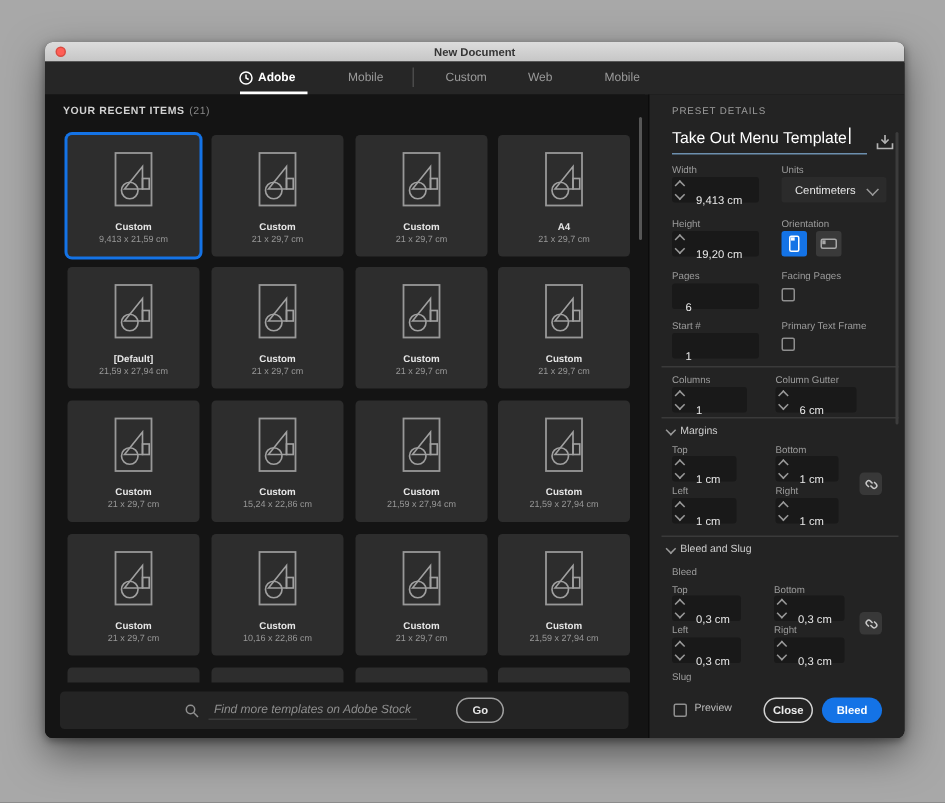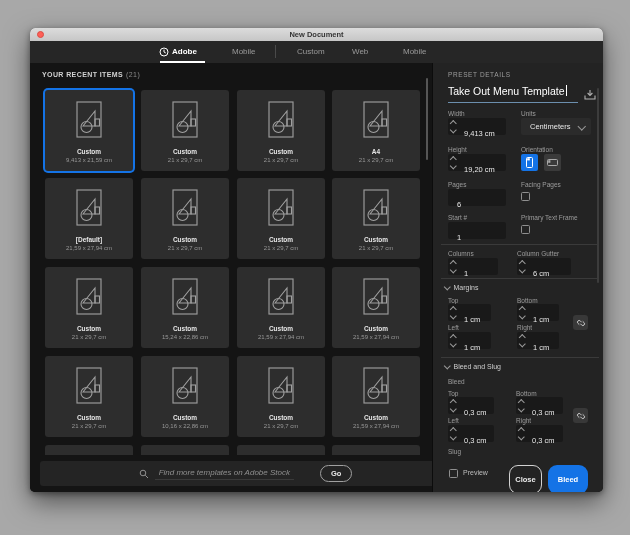--- a/index.html
+++ b/index.html
@@ -26,21 +26,21 @@
   .recent-heading .count{color:#8a8a8a;font-weight:normal;margin-left:3px;}
   .card{position:absolute;width:88px;height:81px;background:#2d2d2d;border-radius:3px;
         display:flex;flex-direction:column;align-items:center;box-sizing:border-box;padding-top:10px;}
   .card.selected{box-shadow:0 0 0 2px var(--accent,#1473e6);}
   .card-name{font-size:6.5px;font-weight:bold;color:#e6e6e6;margin-top:6px;}
   .card-dims{font-size:6px;color:#989898;margin-top:2px;}
   .card.stub{height:10px;padding:0;border-radius:3px 3px 0 0;}
   .vscroll{position:absolute;width:2px;border-radius:1px;background:#565656;}
   
   .stockbar{position:absolute;left:10px;top:398px;width:379px;height:25px;background:#242424;border-radius:3px;
-            display:flex;align-items:center;justify-content:center;padding-left:16px;}
+            display:flex;align-items:center;justify-content:center;}
   .stock-ph{font-size:8px;font-style:italic;color:#8f8f8f;margin-left:6px;border-bottom:1px solid #3a3a3a;padding:0 4px 2px 4px;}
   .go-btn{margin-left:26px;height:17px;padding:0 10px;border:1px solid #a0a0a0;border-radius:9px;background:transparent;
           color:#e8e8e8;font-size:7.5px;line-height:15px;font-weight:bold;}
   
   .rpanel{position:absolute;left:402px;top:35px;width:171px;height:429px;background:#232323;border-left:1px solid #0c0c0c;box-sizing:border-box;}
   .rp-el{position:absolute;}
   .lbl{font-size:6.5px;color:#9c9c9c;}
   .sechead{font-size:7px;color:#cdcdcd;display:flex;align-items:center;gap:4px;}
   .preset-heading{font-size:6.5px;color:#9c9c9c;letter-spacing:.6px;}
   .name-field{position:absolute;left:15px;top:22px;width:130px;height:17px;border-bottom:1px solid #6c8fae;
@@ -56,21 +56,21 @@
   .dropdown{position:absolute;height:17px;background:#2b2b2b;border-radius:2px;display:flex;align-items:center;
             justify-content:space-between;box-sizing:border-box;padding:0 7px 0 9px;}
   .dropdown .val{font-size:7.5px;color:#e8e8e8;}
   .dropdown .chv{width:4.5px;height:4.5px;}
   .checkbox{position:absolute;width:9px;height:9px;border:1px solid #8f8f8f;border-radius:1.5px;box-sizing:border-box;background:transparent;}
   .orientbtn{position:absolute;width:17px;height:17px;border-radius:2px;display:flex;align-items:center;justify-content:center;}
   .orientbtn.portrait{background:var(--accent,#1473e6);}
   .orientbtn.landscape{background:#3a3a3a;}
   .divider{position:absolute;left:8px;width:158px;height:1px;background:#3a3a3a;}
   .linkbtn{position:absolute;width:15px;height:15px;background:#383838;border-radius:3px;display:flex;align-items:center;justify-content:center;}
-  .footer-btn{position:absolute;top:402px;height:29px;border-radius:9px;font-size:7.5px;font-weight:bold;
+  .footer-btn{position:absolute;top:402px;height:17px;border-radius:9px;font-size:7.5px;font-weight:bold;
               display:flex;align-items:center;justify-content:center;box-sizing:border-box;}
   .close-btn{left:76px;width:33px;border:1.5px solid #d2d2d2;color:#ececec;background:transparent;}
   .create-btn{left:115px;width:40px;background:var(--accent,#1473e6);color:#fff;border:none;}
   .preview-lbl{position:absolute;left:30px;top:406px;font-size:7px;color:#bdbdbd;}
 </style>
 </head>
 <body>
 
 <div class="stage">
   <div class="dialog">

